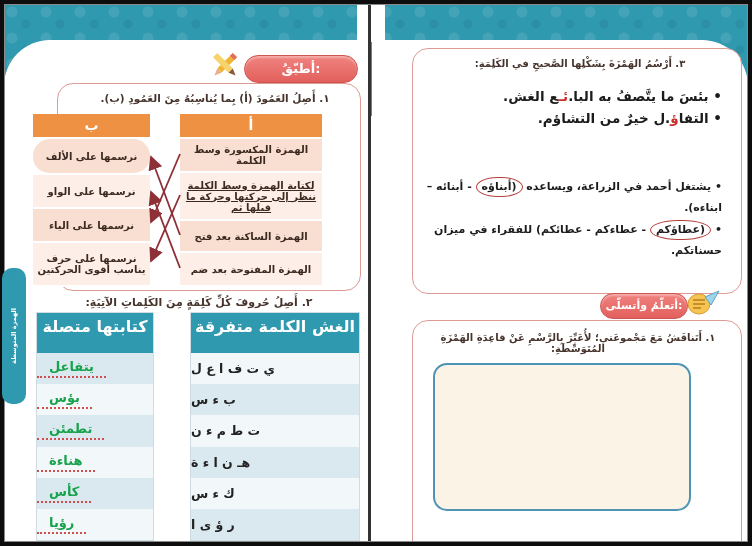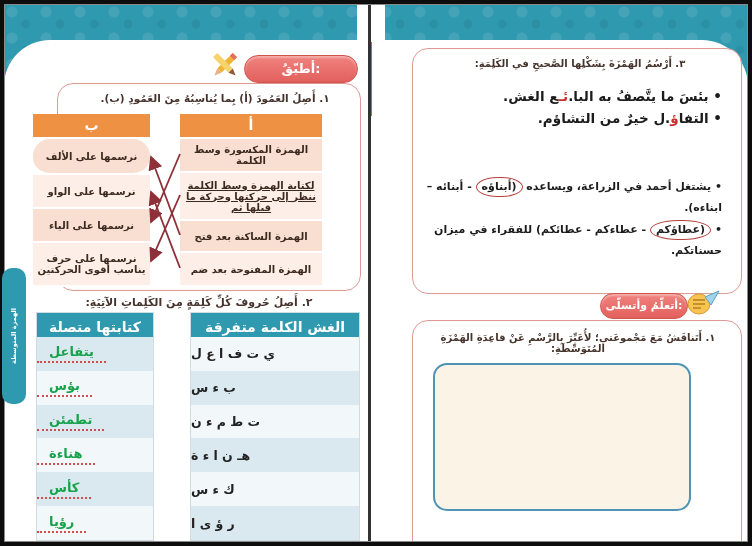--- a/index.html
+++ b/index.html
@@ -45,21 +45,21 @@
   .mtable .cell{direction:rtl;display:flex;align-items:center;justify-content:center;text-align:center;
                 font-weight:bold;font-size:10px;color:#3c2a20;border-bottom:2px solid #fff;padding:0 4px;box-sizing:border-box;}
   .rowA{background:#f9ded2;} .rowB{background:#fdefe7;}
   .h34{height:34px;} .h48{height:48px;text-decoration:underline;} .h32{height:32px;} .h36{height:36px;border-radius:17px;} .h44{height:44px;}
   .arrows{position:absolute;left:142px;top:95px;width:38px;height:155px;z-index:7;}
 
   
   .ltable{position:absolute;display:flex;flex-direction:column;border:1px solid #cfdde2;box-sizing:border-box;}
   .t-letters{left:186px;top:272px;width:170px;height:229px;}
   .t-joined{left:32px;top:272px;width:118px;height:229px;}
-  .ltable .hd{height:24px;background:#2f99af;color:#fff;font-weight:bold;font-size:14px;
+  .ltable .hd{height:40px;background:#2f99af;color:#fff;font-weight:bold;font-size:16px;
               text-align:center;line-height:28px;}
   .ltable .cell{flex:1;direction:rtl;display:flex;align-items:center;justify-content:flex-end;
                 font-weight:bold;font-size:12.5px;color:#222;}
   .rowLb{background:#d9e9ef;} .rowLw{background:#f2f7f9;}
   .green{color:#18a24c;font-size:13px;font-weight:bold;border-bottom:2px dotted #cf4f4f;padding:0 12px 2px;}
 
   
   .bullets{position:absolute;right:26px;top:46px;width:292px;direction:rtl;text-align:right;
            color:#1c1c1c;font-weight:bold;font-size:13.5px;line-height:21px;}
   .bullets2{position:absolute;right:26px;top:136px;width:300px;direction:rtl;text-align:right;

